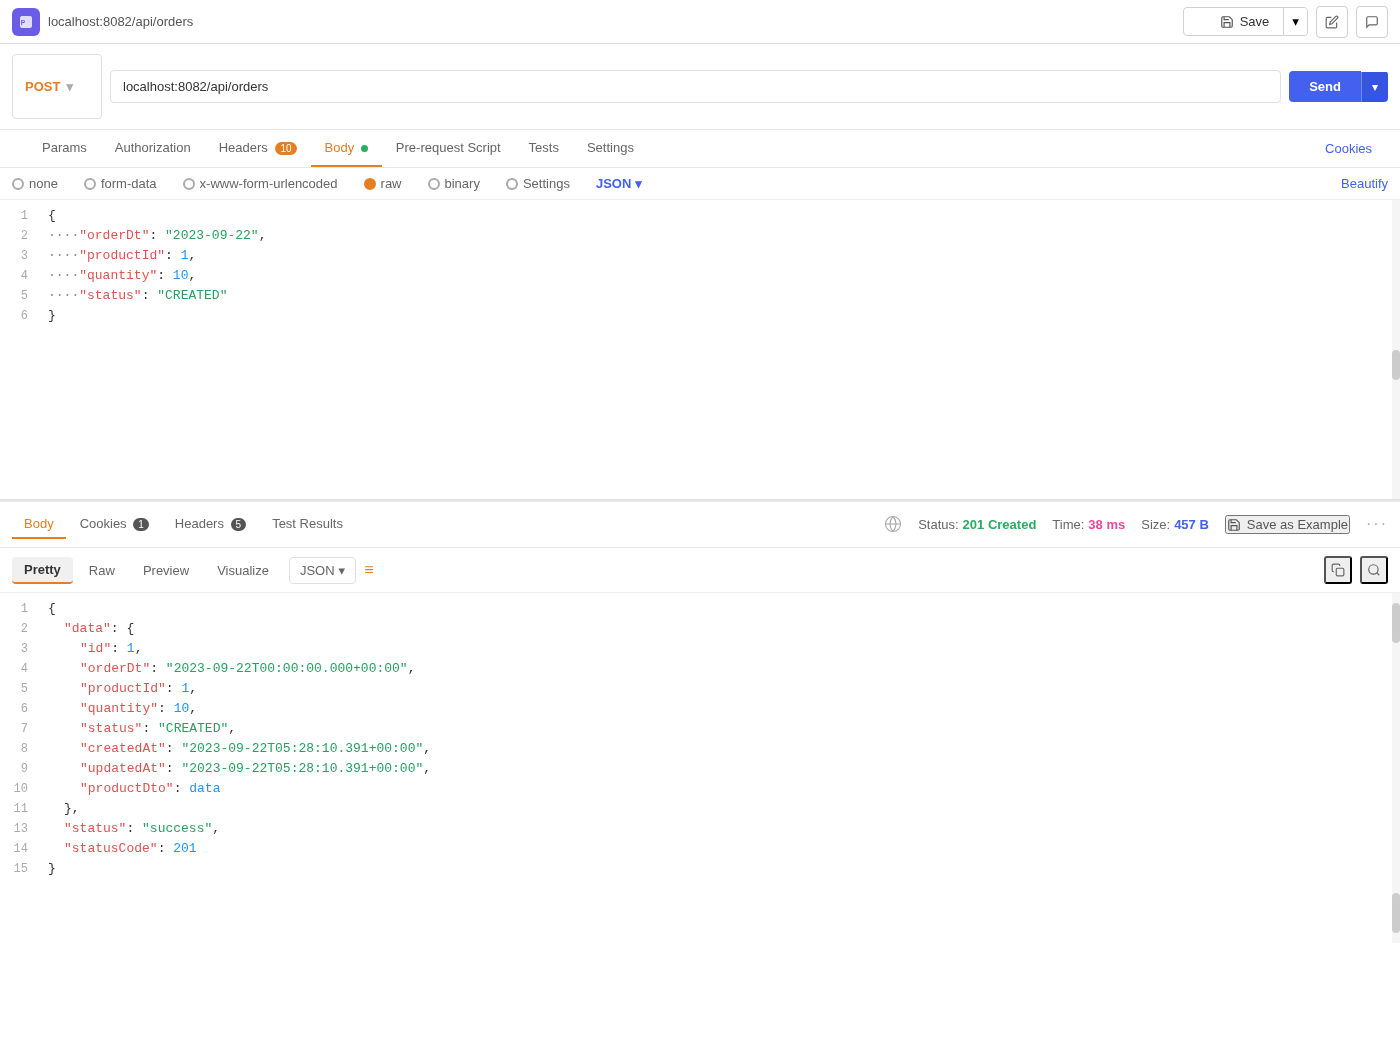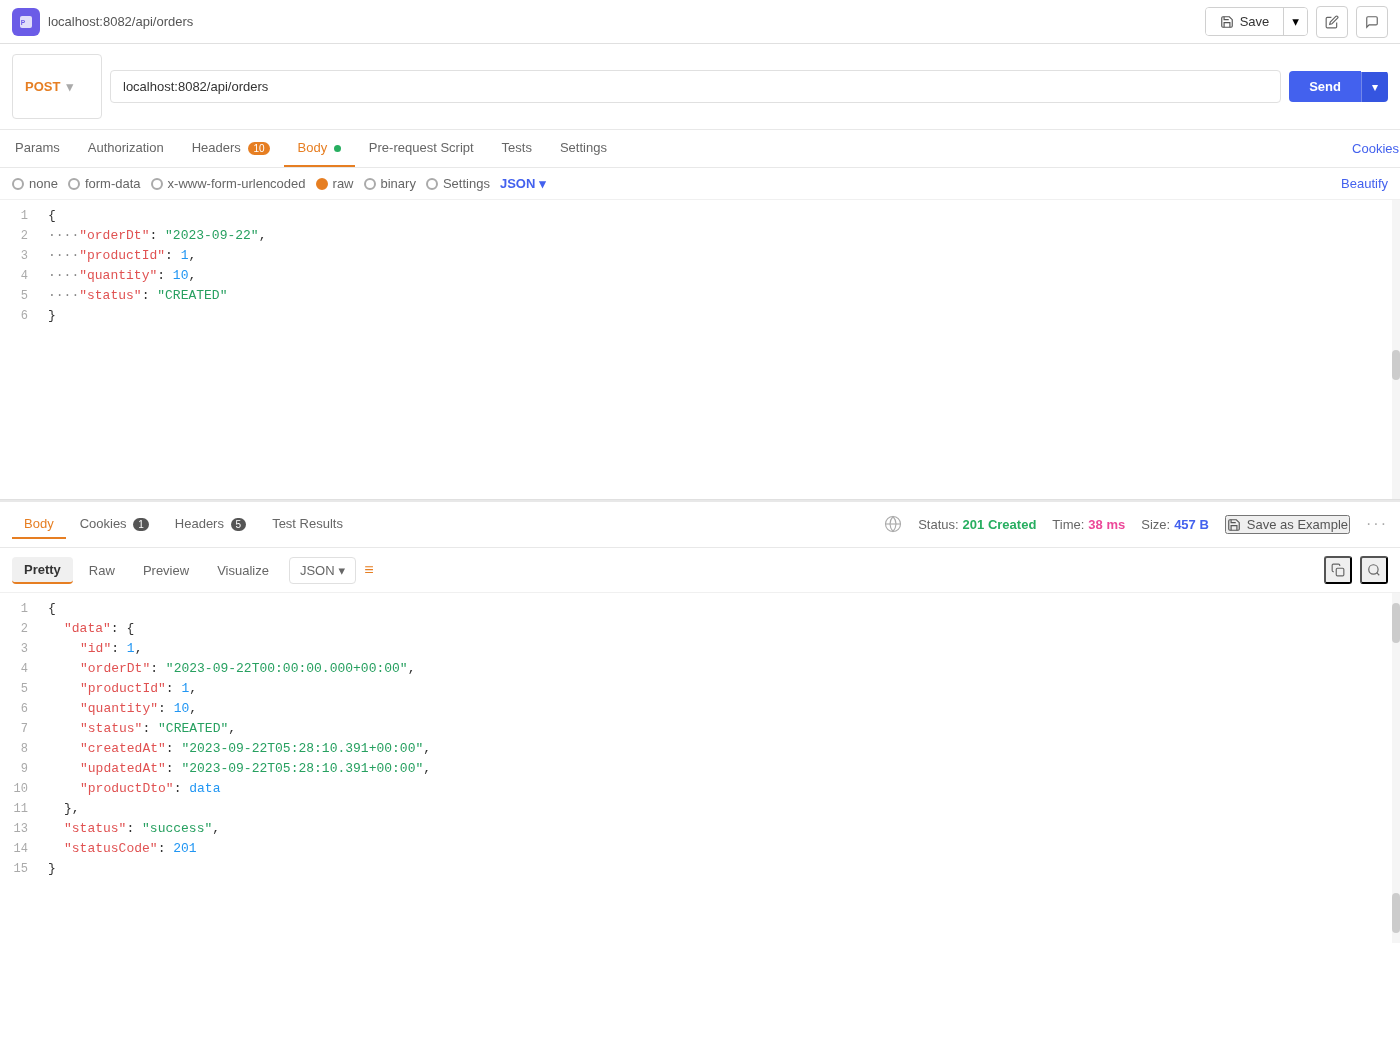--- a/index.html
+++ b/index.html
@@ -18,31 +18,31 @@
 
     
     .request-bar { display: flex; align-items: center; padding: 10px 12px; gap: 8px; border-bottom: 1px solid #e8e8e8; }
     .method-select { display: flex; align-items: center; gap: 6px; padding: 24px 12px; border: 1px solid #e0e0e0; border-radius: 4px; background: #fff; cursor: pointer; font-size: 13px; font-weight: 600; color: #e67e22; min-width: 90px; }
     .url-input { flex: 1; padding: 8px 12px; border: 1px solid #e0e0e0; border-radius: 4px; font-size: 13px; color: #333; outline: none; }
     .send-btn { display: flex; align-items: flex-end; gap: 0; border-radius: 4px; overflow: hidden; }
     .send-main { padding: 8px 20px; background: #4361ee; color: #fff; border: none; cursor: pointer; font-size: 13px; font-weight: 600; }
     .send-arrow { padding: 8px 10px; background: #3555e0; color: #fff; border: none; cursor: pointer; font-size: 12px; border-left: 1px solid rgba(255,255,255,0.3); }
 
     
-    .tabs-bar { display: flex; align-items: center; padding: 0 1px; border-bottom: 1px solid #e8e8e8; justify-content: space-between; }
+    .tabs-bar { display: flex; align-items: center; padding: 0 28px; border-bottom: 1px solid #e8e8e8; justify-content: space-between; }
     .tabs-left { display: flex; align-items: center; }
     .tab { padding: 10px 14px; font-size: 13px; color: #666; cursor: pointer; border-bottom: 2px solid transparent; }
     .tab.active { color: #e67e22; border-bottom: 2px solid #e67e22; }
     .tab .badge { background: #e67e22; color: white; border-radius: 10px; padding: 1px 5px; font-size: 10px; margin-left: 4px; }
     .tab .badge-green { background: #27ae60; color: white; border-radius: 50%; width: 7px; height: 7px; display: inline-block; margin-left: 3px; }
     .cookies-link { font-size: 13px; color: #4361ee; cursor: pointer; padding: 10px 0; }
 
     
     .body-options { display: flex; align-items: center; padding: 8px 12px; gap: 16px; border-bottom: 1px solid #f0f0f0; justify-content: space-between; }
-    .body-opts-left { display: flex; align-items: center; gap: 10px; text-align: center; }
+    .body-opts-left { display: flex; align-items: center; gap: 26px; text-align: center; }
     .radio-opt { display: flex; align-items: center; gap: 5px; font-size: 13px; color: #666; cursor: pointer; }
     .radio-dot { width: 12px; height: 12px; border-radius: 50%; border: 2px solid #aaa; }
     .radio-dot.orange { border-color: #e67e22; background: #e67e22; }
     .radio-dot.gray { border-color: #aaa; }
     .json-select { display: flex; align-items: center; gap: 4px; color: #4361ee; font-size: 13px; font-weight: 600; cursor: pointer; }
     .beautify-btn { color: #4361ee; font-size: 13px; cursor: pointer; }
 
     
     .code-editor { background: #fff; font-family: 'Courier New', Courier, monospace; font-size: 13px; padding: 8px 0; height: 300px; overflow-y: auto; border-bottom: 1px solid #e0e0e0; position: relative; }
     .code-line { display: flex; align-items: flex-start; min-height: 20px; }
@@ -97,21 +97,21 @@
   <div class="header-left">
     <div class="app-icon">
       <svg viewBox="0 0 24 24">
           <rect x="3" y="3" width="18" height="18" rx="3" fill="white" opacity="0.8"></rect>
           <text x="4" y="17" fill="#6b5ce7" font-size="10" font-weight="bold">P</text>
         </svg>
     </div>
     <span class="url-title">localhost:8082/api/orders</span>
   </div>
   <div class="header-right">
-    <div style="display:flex;align-items:center;border:1px solid #d0d0d0;border-radius:4px;overflow:hidden;">
+    <div style="display:flex;align-items:center;border:1px solid #d0d0d0;border-radius:4px;overflow:hidden;padding-left:22px;">
       <button class="save-btn" style="border:none;border-radius:0;">
         <svg width="14" height="14" viewBox="0 0 24 24" fill="none" stroke="#555" stroke-width="2">
             <path d="M19 21H5a2 2 0 01-2-2V5a2 2 0 012-2h11l5 5v11a2 2 0 01-2 2z"></path>
             <polyline points="17 21 17 13 7 13 7 21"></polyline>
             <polyline points="7 3 7 8 15 8"></polyline>
           </svg>
         <span>Save</span>
       </button>
       <button class="save-dropdown" style="border:none;border-radius:0;border-left:1px solid #d0d0d0;">
         <span>▾</span>

